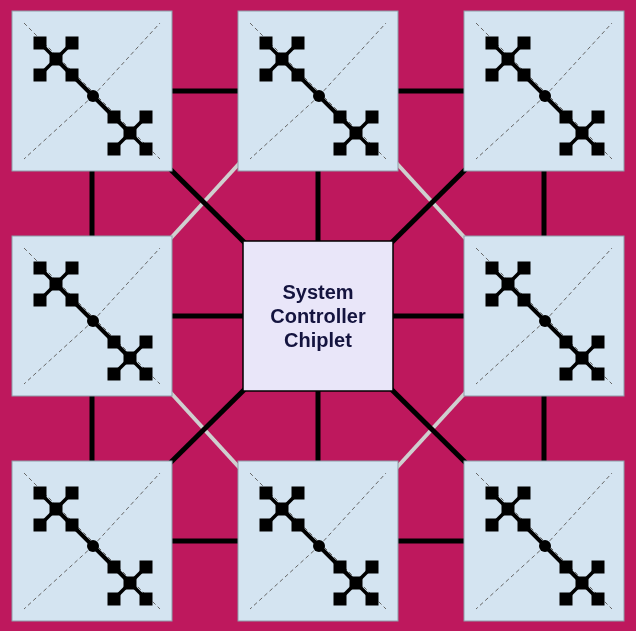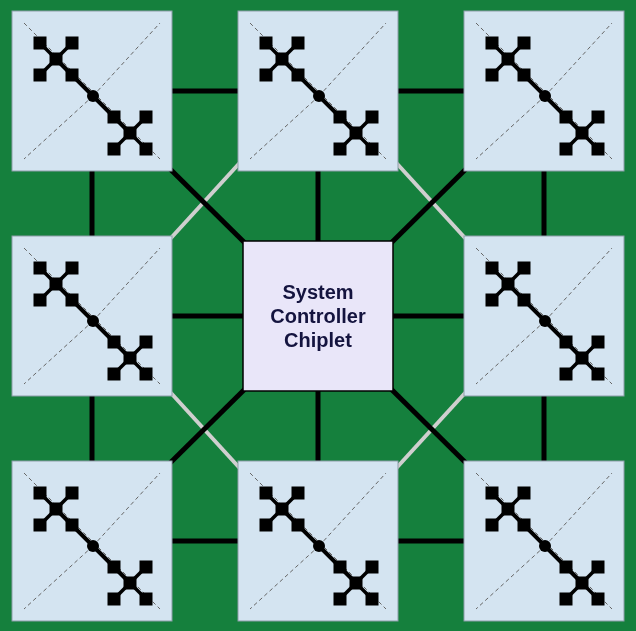--- a/index.html
+++ b/index.html
@@ -5,21 +5,21 @@
   html, body {
     margin: 0;
     padding: 0;
     background: #ffffff;
     font-family: "Liberation Sans", sans-serif;
   }
   .stage {
     position: relative;
     width: 636px;
     height: 631px;
-    background: #15803d;
+    background: #be185d;
     overflow: hidden;
   }
   svg { display: block; }
 </style>
 </head>
 <body>
 
 <div class="stage">
   <svg id="diagram-svg" width="636" height="631" viewBox="0 0 636 631" xmlns="http://www.w3.org/2000/svg">
       <line x1="246" y1="156" x2="160" y2="250" stroke="#cfcfcf" stroke-width="4"></line>

